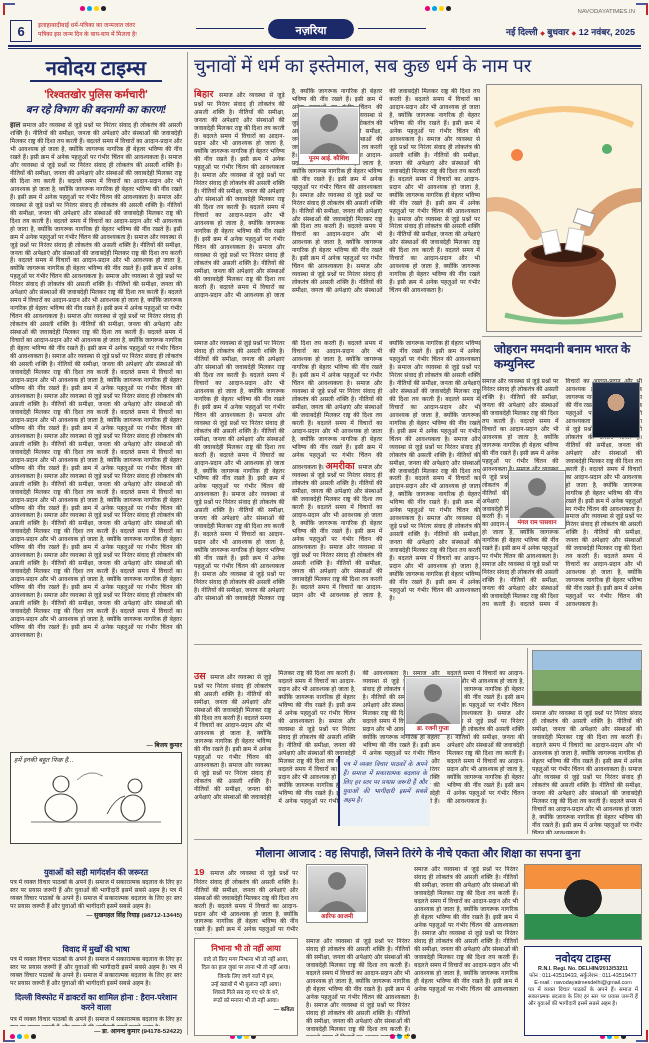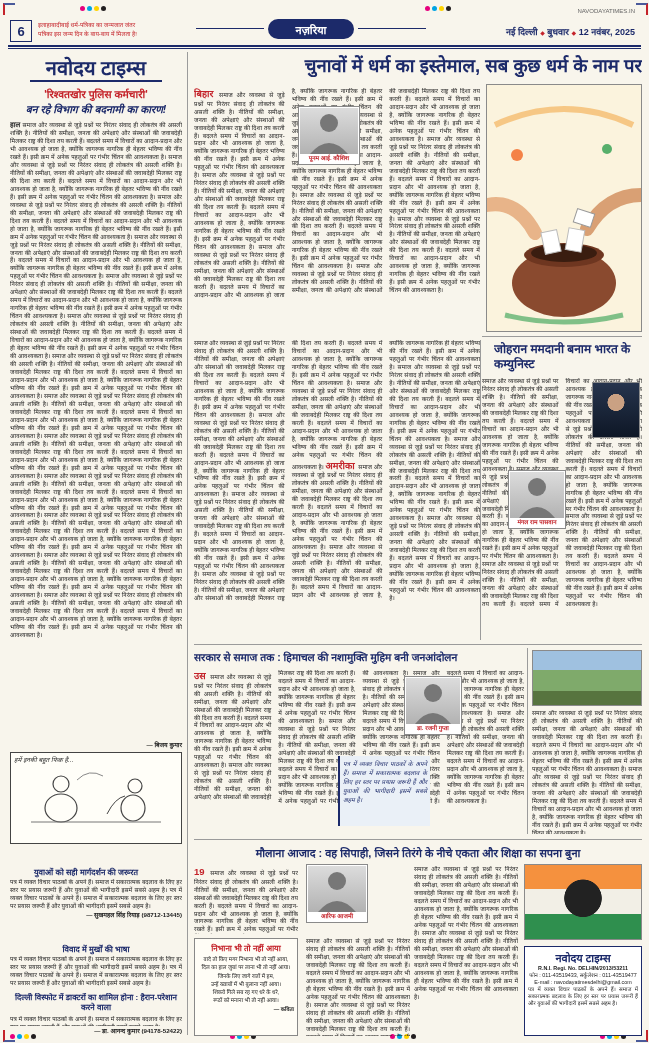--- a/index.html
+++ b/index.html
@@ -13,21 +13,21 @@
   .bold{font-weight:bold;}
   .body-sm{font-size:6px;line-height:1.33;text-align:justify;overflow:hidden;color:#232323;}
   .cols2{column-count:2;column-gap:7px;}
   .cols3{column-count:3;column-gap:7px;}
   .cols4{column-count:4;column-gap:7px;}
   .leadword{color:#c4232a;font-weight:bold;font-size:9.5px;margin-right:2px;}
   .sign{font-weight:bold;font-size:6.2px;color:#222;}
   .rule-h{position:absolute;background:#9b9b9b;height:1px;}
   .rule-v{position:absolute;background:#9b9b9b;width:1px;}
   .navyrule{background:#1c2a6a;}
-  .headline1{font-size:18.5px;font-weight:bold;color:#1c2a6a;white-space:nowrap;overflow:hidden;text-align:right;}
+  .headline1{font-size:18.5px;font-weight:normal;color:#1c2a6a;white-space:nowrap;overflow:hidden;text-align:left;}
   .headline2{font-size:12px;font-weight:bold;color:#1c2a6a;line-height:1.25;}
   .headline3{font-size:10.5px;font-weight:bold;color:#1c2a6a;white-space:nowrap;overflow:hidden;}
   .lettertitle{font-size:8px;font-weight:bold;color:#1c2a6a;text-align:center;line-height:1.25;}
   .authorbox{position:absolute;background:#fff;border:1px solid #8a8a8a;padding:1px;text-align:center;box-sizing:border-box;}
   .authorbox .ph{height:46px;background:linear-gradient(#dcdcdc,#b2b2b2);overflow:hidden;}
   .authorbox .cap{font-size:6px;font-weight:bold;color:#c4232a;padding:1px 0;line-height:1.15;}
   .photobox{position:absolute;border:1px solid #8a8a8a;box-sizing:border-box;}
   .dots{position:absolute;height:6px;}
   .dot{display:inline-block;width:5px;height:5px;border-radius:50%;margin-right:2px;vertical-align:top;}
   .dot.m{background:#e6007e;} .dot.c{background:#00a4e4;} .dot.y{background:#ffd400;} .dot.k{background:#231f20;}
@@ -107,21 +107,21 @@
       <circle cx="50" cy="20" r="8" fill="none" stroke="#444" stroke-width="1.2"></circle>
       <ellipse cx="50" cy="44" rx="16" ry="14" fill="none" stroke="#444" stroke-width="1.2"></ellipse>
       <circle cx="124" cy="22" r="7" fill="none" stroke="#444" stroke-width="1.2"></circle>
       <ellipse cx="122" cy="44" rx="12" ry="13" fill="none" stroke="#444" stroke-width="1.2"></ellipse>
       <path d="M66 16 q12 -12 26 -4" fill="none" stroke="#888" stroke-width="1"></path>
       <path d="M20 58 h130" stroke="#777" stroke-width="1"></path>
       <path d="M96 50 q8 -16 18 -18" fill="none" stroke="#444" stroke-width="1"></path>
     </svg>
   </div>
 
-  <div class="abs lettertitle" style="left:0;top:868px;width:172px;">युवाओं को सही मार्गदर्शन की जरूरत</div>
+  <div class="abs lettertitle" style="left:10px;top:868px;width:172px;">युवाओं को सही मार्गदर्शन की जरूरत</div>
   <div class="abs body-sm" style="left:10px;top:879px;width:172px;height:62px;">
     <span>पत्र में व्यक्त विचार पाठकों के अपने हैं। समाज में सकारात्मक बदलाव के लिए हर स्तर पर प्रयास जरूरी हैं और युवाओं की भागीदारी इसमें सबसे अहम है। पत्र में व्यक्त विचार पाठकों के अपने हैं। समाज में सकारात्मक बदलाव के लिए हर स्तर पर प्रयास जरूरी हैं और युवाओं की भागीदारी इसमें सबसे अहम है।</span>
     <span class="sign" style="display:block;text-align:right;">— सुखमहल सिंह रियाड़ (98712-13445)</span>
   </div>
   <div class="abs lettertitle" style="left:10px;top:945px;width:172px;">विवाद में मुर्खों की भाषा</div>
   <div class="abs body-sm" style="left:10px;top:956px;width:172px;height:34px;">
     <span>पत्र में व्यक्त विचार पाठकों के अपने हैं। समाज में सकारात्मक बदलाव के लिए हर स्तर पर प्रयास जरूरी हैं और युवाओं की भागीदारी इसमें सबसे अहम है। पत्र में व्यक्त विचार पाठकों के अपने हैं। समाज में सकारात्मक बदलाव के लिए हर स्तर पर प्रयास जरूरी हैं और युवाओं की भागीदारी इसमें सबसे अहम है।</span>
   </div>
   <div class="abs lettertitle" style="left:10px;top:993px;width:172px;height:22px;overflow:hidden;">दिल्ली विस्फोट में डाक्टरों का शामिल होना : हैरान-परेशान करने वाला</div>
   <div class="abs body-sm" style="left:10px;top:1016px;width:172px;height:10px;">
@@ -181,21 +181,20 @@
         <circle cx="27" cy="15" r="9" fill="#777"></circle>
           <path d="M9 46 q18 -22 36 0 z" fill="#777"></path>
       </svg>
     </div>
     <div class="cap">मंगल राम पासवान</div>
   </div>
   <div class="photobox" style="left:592px;top:382px;width:48px;height:56px;
        background:radial-gradient(circle at 50% 36%, #caa183 0 20%, rgba(0,0,0,0) 21%),linear-gradient(#26344d,#0e1726);"></div>
 
   <div class="rule-h" style="left:194px;top:644px;width:448px;"></div>
-  <div class="abs headline3" style="left:194px;top:650px;width:330px;">सरकार से समाज तक : हिमाचल की नशामुक्ति मुहिम बनी जनआंदोलन</div>
   <div class="abs body-sm cols4" style="left:194px;top:670px;width:330px;height:162px;">
     <span class="leadword">उस</span>
     <span>समाज और व्यवस्था से जुड़े प्रश्नों पर निरंतर संवाद ही लोकतंत्र की असली शक्ति है। नीतियों की समीक्षा, जनता की अपेक्षाएं और संस्थाओं की जवाबदेही मिलकर राष्ट्र की दिशा तय करती हैं। बदलते समय में विचारों का आदान-प्रदान और भी आवश्यक हो जाता है, क्योंकि जागरूक नागरिक ही बेहतर भविष्य की नींव रखते हैं। इसी क्रम में अनेक पहलुओं पर गंभीर चिंतन की आवश्यकता है। समाज और व्यवस्था से जुड़े प्रश्नों पर निरंतर संवाद ही लोकतंत्र की असली शक्ति है। नीतियों की समीक्षा, जनता की अपेक्षाएं और संस्थाओं की जवाबदेही मिलकर राष्ट्र की दिशा तय करती हैं। बदलते समय में विचारों का आदान-प्रदान और भी आवश्यक हो जाता है, क्योंकि जागरूक नागरिक ही बेहतर भविष्य की नींव रखते हैं। इसी क्रम में अनेक पहलुओं पर गंभीर चिंतन की आवश्यकता है। समाज और व्यवस्था से जुड़े प्रश्नों पर निरंतर संवाद ही लोकतंत्र की असली शक्ति है। नीतियों की समीक्षा, जनता की अपेक्षाएं और संस्थाओं की जवाबदेही मिलकर राष्ट्र की दिशा तय करती हैं। बदलते समय में विचारों का आदान-प्रदान और भी आवश्यक हो जाता है, क्योंकि जागरूक नागरिक ही बेहतर भविष्य की नींव रखते हैं। इसी क्रम में अनेक पहलुओं पर गंभीर चिंतन की आवश्यकता है। समाज और व्यवस्था से जुड़े प्रश्नों पर निरंतर संवाद ही लोकतंत्र की असली शक्ति है। नीतियों की समीक्षा, जनता की अपेक्षाएं और संस्थाओं की जवाबदेही मिलकर राष्ट्र की दिशा तय करती हैं। बदलते समय में विचारों का आदान-प्रदान और भी आवश्यक हो जाता है, क्योंकि जागरूक नागरिक ही बेहतर भविष्य की नींव रखते हैं। इसी क्रम में अनेक पहलुओं पर गंभीर चिंतन की आवश्यकता है। समाज और व्यवस्था से जुड़े प्रश्नों पर निरंतर संवाद ही लोकतंत्र की असली शक्ति है। नीतियों की समीक्षा, जनता की अपेक्षाएं और संस्थाओं की जवाबदेही मिलकर राष्ट्र की दिशा तय करती हैं। बदलते समय में विचारों का आदान-प्रदान और भी आवश्यक हो जाता है, क्योंकि जागरूक नागरिक ही बेहतर भविष्य की नींव रखते हैं। इसी क्रम में अनेक पहलुओं पर गंभीर चिंतन की आवश्यकता है। समाज और व्यवस्था से जुड़े प्रश्नों पर निरंतर संवाद ही लोकतंत्र की असली शक्ति है। नीतियों की समीक्षा, जनता की अपेक्षाएं और संस्थाओं की जवाबदेही मिलकर राष्ट्र की दिशा तय करती हैं। बदलते समय में विचारों का आदान-प्रदान और भी आवश्यक हो जाता है, क्योंकि जागरूक नागरिक ही बेहतर भविष्य की नींव रखते हैं। इसी क्रम में अनेक पहलुओं पर गंभीर चिंतन की आवश्यकता है।</span>
   </div>
   <div class="authorbox" style="left:404px;top:676px;width:58px;">
     <div class="ph">
       <svg width="54" height="46" viewBox="0 0 54 46">
         <circle cx="27" cy="15" r="9" fill="#777"></circle>
           <path d="M9 46 q18 -22 36 0 z" fill="#777"></path>
       </svg>

